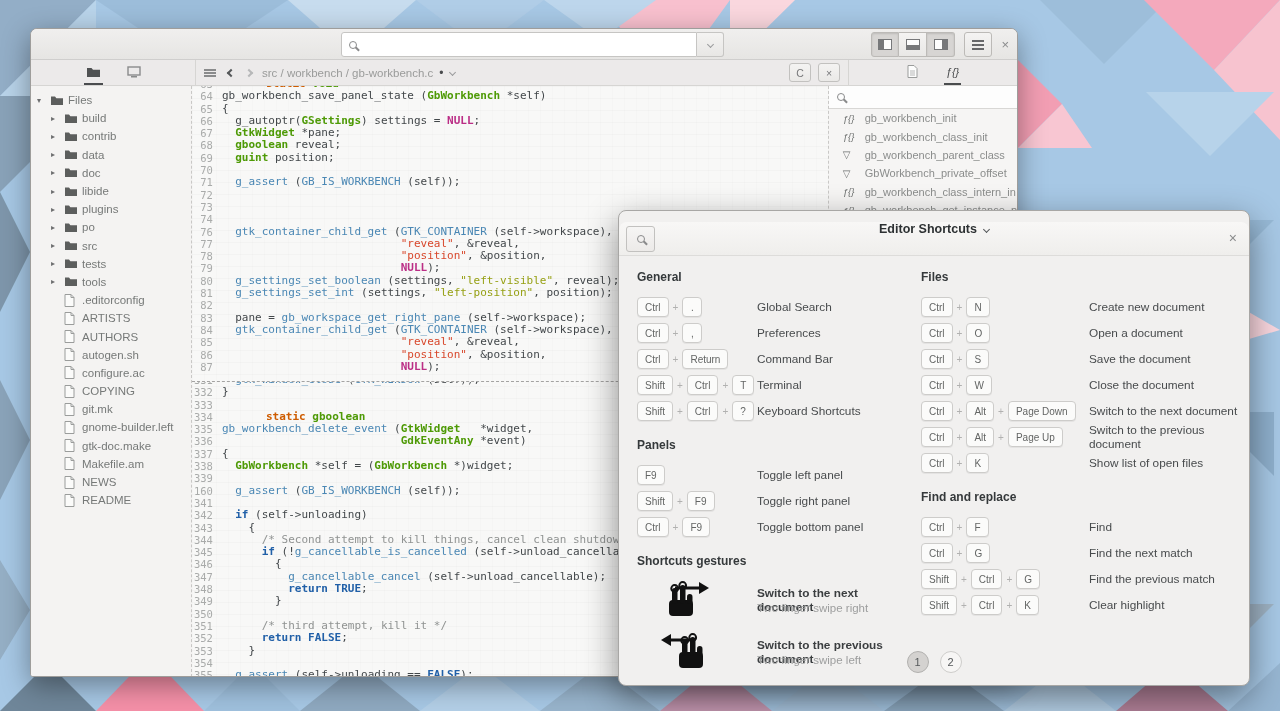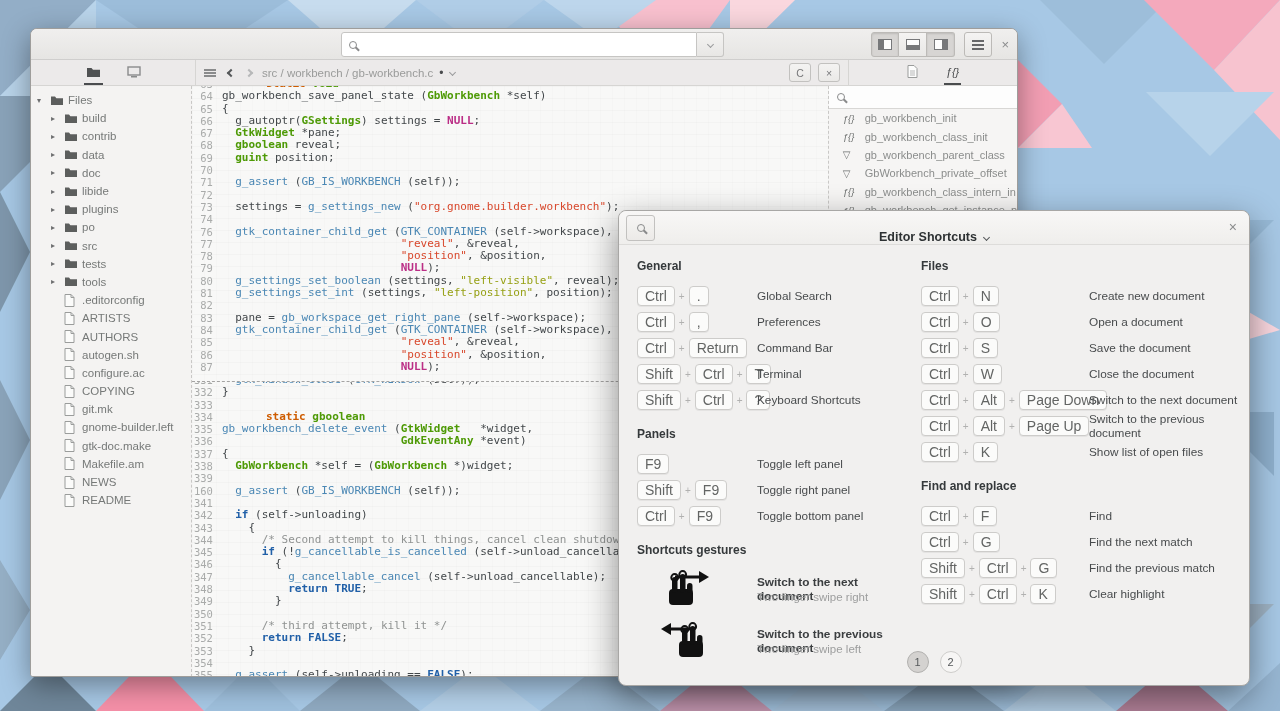--- a/index.html
+++ b/index.html
@@ -90,35 +90,35 @@
   .sym-search { height:23px; background:#fdfdfd; border-bottom:1px solid #d8d7d5; display:flex;
     align-items:center; padding-left:8px; }
   .sym-row { height:18.4px; display:flex; align-items:center; padding-left:14px; color:#8b8d8c; font-size:11px; }
   .sym-ic { width:22px; color:#6e7170; font-size:9.5px; font-style:italic; }
   .sym-ic.var { font-style:normal; font-size:10px; }
 
   
   #dialog { position:absolute; left:618px; top:210px; width:632px; height:476px; background:#f1f0ef;
     border:1px solid #a8a7a5; border-radius:8px; box-shadow:0 12px 34px rgba(0,0,0,.45); z-index:5; }
   .dlg-header { height:34px; background:linear-gradient(#f8f7f6,#efeeec); border-bottom:1px solid #dddcda;
-    border-radius:8px 8px 0 0; position:relative; display:flex; align-items:flex-end; }
+    border-radius:8px 8px 0 0; position:relative; display:flex; align-items:flex-start;margin-top:11px; }
   .dlg-search { position:absolute; left:7px; top:4px; width:29px; height:26px;
     border:1px solid #c2c1bf; border-radius:3px; background:linear-gradient(#f6f5f4,#eceae8);
     display:flex; align-items:center; justify-content:center; }
   .dlg-title { margin:0 auto; display:flex; align-items:center; gap:7px; font-size:12.5px;
     font-weight:bold; color:#2d3133; }
   .dlg-close { position:absolute; right:12px; top:9px; color:#8a8b8c; font-size:14px; line-height:1; }
   .dlg-body { position:relative; height:408px; }
   .dlg-col { position:absolute; top:0; }
   #dlg-left { left:18px; width:272px; }
   #dlg-right { left:302px; width:318px; }
   .sec-h { font-size:12px; font-weight:bold; color:#35393b; margin:14px 0 10px; }
   .sc-row { position:relative; height:26px; display:flex; align-items:center; }
   .sc-keys { display:flex; align-items:center; }
-  kbd.keycap { font-family:"Liberation Sans", sans-serif; font-size:14px; color:#636564;
+  kbd.keycap { font-family:"Liberation Sans", sans-serif; font-size:10px; color:#636564;
     background:#fbfbfa; border:1px solid #cdccca; border-radius:4px; height:20px; min-width:20px;
     padding:0 7px; display:inline-flex; align-items:center; justify-content:center;
     box-shadow:0 1px 0 rgba(0,0,0,.05); }
   .kplus { color:#b1b1b0; font-size:10px; margin:0 4px; }
   .sc-label { position:absolute; font-size:11.8px; color:#484b4d; }
   #dlg-left .sc-label { left:120px; }
   #dlg-right .sc-label { left:168px; }
   .gest-row { position:relative; height:52px; }
   .gest-ic { position:absolute; left:24px; top:2px; }
   .gest-title { position:absolute; left:120px; top:8px; font-size:11.8px; font-weight:bold; color:#3b3e40; }
@@ -477,21 +477,21 @@
             <div class="cl"><span class="ln">63</span><span class="ct"><span class="tk-kwo">static</span><span class="tk-pl"> </span><span class="tk-ty">void</span></span></div>
             <div class="cl"><span class="ln">64</span><span class="ct"><span class="tk-pl">gb_workbench_save_panel_state (</span><span class="tk-ty">GbWorkbench</span><span class="tk-pl"> *self)</span></span></div>
             <div class="cl"><span class="ln">65</span><span class="ct"><span class="tk-pl">{</span></span></div>
             <div class="cl"><span class="ln">66</span><span class="ct"><span class="tk-pl">  g_autoptr(</span><span class="tk-ty">GSettings</span><span class="tk-pl">) settings = </span><span class="tk-nul">NULL</span><span class="tk-pl">;</span></span></div>
             <div class="cl"><span class="ln">67</span><span class="ct"><span class="tk-pl">  </span><span class="tk-ty">GtkWidget</span><span class="tk-pl"> *pane;</span></span></div>
             <div class="cl"><span class="ln">68</span><span class="ct"><span class="tk-pl">  </span><span class="tk-ty">gboolean</span><span class="tk-pl"> reveal;</span></span></div>
             <div class="cl"><span class="ln">69</span><span class="ct"><span class="tk-pl">  </span><span class="tk-ty">guint</span><span class="tk-pl"> position;</span></span></div>
             <div class="cl"><span class="ln">70</span><span class="ct"></span></div>
             <div class="cl"><span class="ln">71</span><span class="ct"><span class="tk-pl">  </span><span class="tk-fn">g_assert</span><span class="tk-pl"> (</span><span class="tk-fn">GB_IS_WORKBENCH</span><span class="tk-pl"> (self));</span></span></div>
             <div class="cl"><span class="ln">72</span><span class="ct"></span></div>
-            <div class="cl"><span class="ln">73</span><span class="ct"><span class="tk-pl">  settings = </span><span class="tk-fn">g_settings_new</span><span class="tk-pl"> (</span><span class="tk-str">"org.gnome.builder.workbench"</span><span class="tk-pl">);</span></span></div>
+            <div class="cl"><span class="ln">73</span></div>
             <div class="cl"><span class="ln">74</span><span class="ct"></span></div>
             <div class="cl"><span class="ln">76</span><span class="ct"><span class="tk-pl">  </span><span class="tk-fn">gtk_container_child_get</span><span class="tk-pl"> (</span><span class="tk-fn">GTK_CONTAINER</span><span class="tk-pl"> (self-&gt;workspace), pane,</span></span></div>
             <div class="cl"><span class="ln">77</span><span class="ct"><span class="tk-pl">                           </span><span class="tk-str">"reveal"</span><span class="tk-pl">, &amp;reveal,</span></span></div>
             <div class="cl"><span class="ln">78</span><span class="ct"><span class="tk-pl">                           </span><span class="tk-str">"position"</span><span class="tk-pl">, &amp;position,</span></span></div>
             <div class="cl"><span class="ln">79</span><span class="ct"><span class="tk-pl">                           </span><span class="tk-nul">NULL</span><span class="tk-pl">);</span></span></div>
             <div class="cl"><span class="ln">80</span><span class="ct"><span class="tk-pl">  </span><span class="tk-fn">g_settings_set_boolean</span><span class="tk-pl"> (settings, </span><span class="tk-str2">"left-visible"</span><span class="tk-pl">, reveal);</span></span></div>
             <div class="cl"><span class="ln">81</span><span class="ct"><span class="tk-pl">  </span><span class="tk-fn">g_settings_set_int</span><span class="tk-pl"> (settings, </span><span class="tk-str2">"left-position"</span><span class="tk-pl">, position);</span></span></div>
             <div class="cl"><span class="ln">82</span><span class="ct"></span></div>
             <div class="cl"><span class="ln">83</span><span class="ct"><span class="tk-pl">  pane = </span><span class="tk-fn">gb_workspace_get_right_pane</span><span class="tk-pl"> (self-&gt;workspace);</span></span></div>
             <div class="cl"><span class="ln">84</span><span class="ct"><span class="tk-pl">  </span><span class="tk-fn">gtk_container_child_get</span><span class="tk-pl"> (</span><span class="tk-fn">GTK_CONTAINER</span><span class="tk-pl"> (self-&gt;workspace), pane,</span></span></div>

